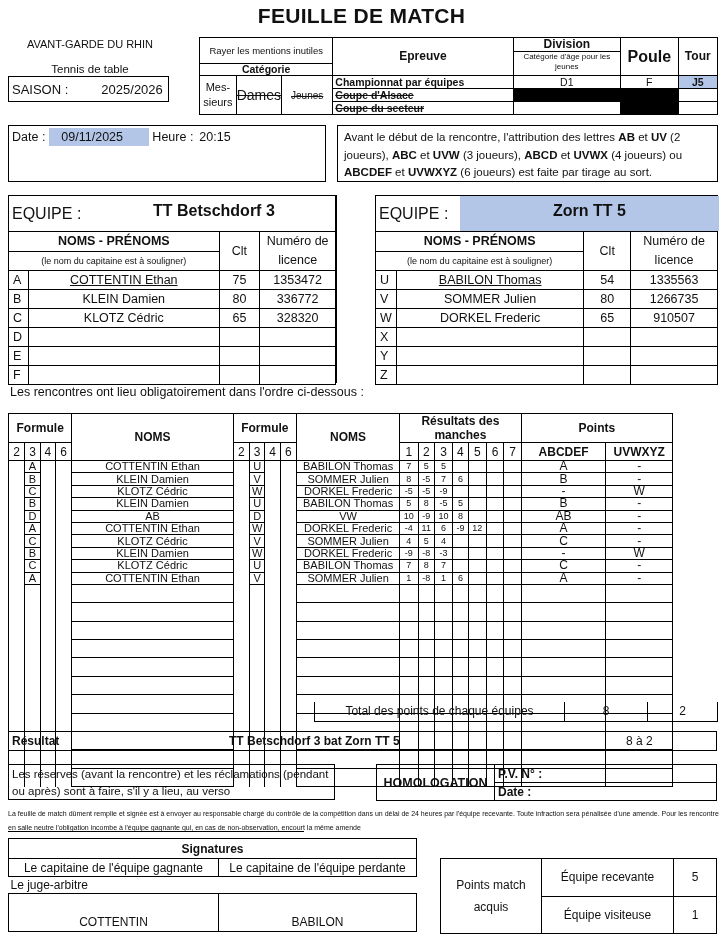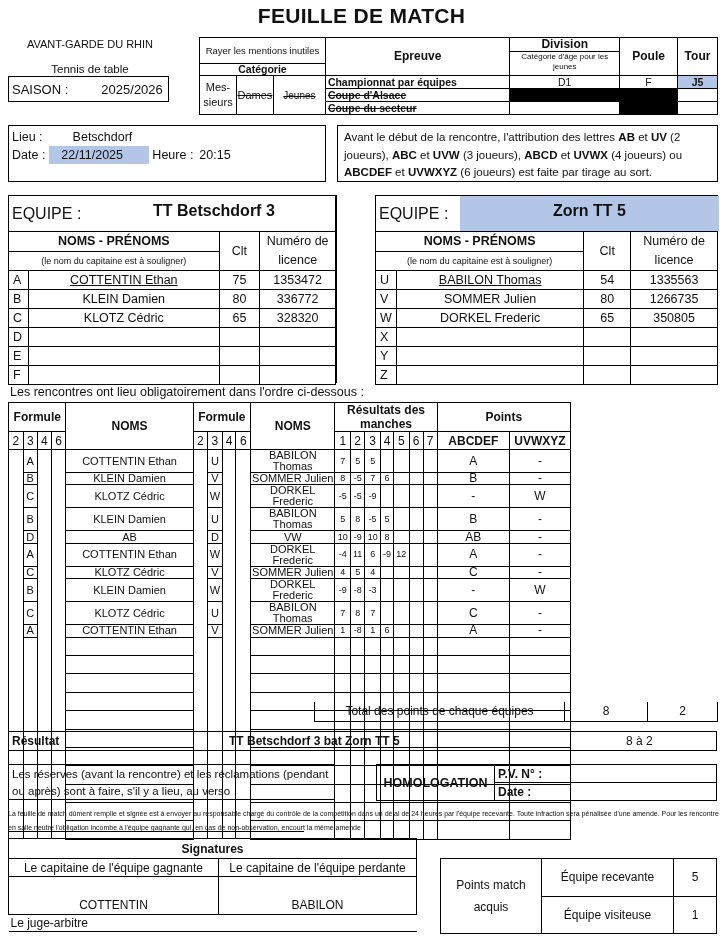--- a/index.html
+++ b/index.html
@@ -26,21 +26,21 @@
 
   #lieu-box { left: 8px; top: 125px; width: 318px; height: 57px; font-size: 12.5px; padding: 2px 3px; line-height: 18px; }
   #info-box { left: 337px; top: 125px; width: 381px; height: 57px; font-size: 11.5px; padding: 3px 6px; line-height: 17.5px; }
 
   .team { top: 195px; height: 188px; }
   .team table { width: 100%; }
   .team td { font-size: 12.5px; height: 19px; }
 
   #order-note { left: 10px; top: 385px; font-size: 12.5px; }
 
-  #matches { left: 8px; top: 402px; width: 563px; }
+  #matches { left: 8px; top: 413px; width: 665px; }
 
   #total-row { left: 314px; top: 702px; }
   #result { left: 8px; top: 731px; width: 709px; height: 20px; font-size: 12px; }
   #reserves { left: 8px; top: 764px; width: 327px; height: 36px; font-size: 11.5px; padding: 1px 3px; line-height: 17px; }
   #homolog { left: 376px; top: 764px; width: 341px; height: 36px; }
   #fine-print { left: 8px; top: 807px; width: 712px; font-size: 7px; line-height: 14px; }
   #sign { left: 8px; top: 838px; width: 409px; }
   #pts { left: 440px; top: 858px; width: 277px; height: 76px; }
 </style>
 </head>
@@ -65,29 +65,29 @@
       <col style="width:40px">
     </colgroup>
   <tbody>
       <tr style="height:26px">
     <td colspan="3" class="c" style="font-size:9.5px;border-bottom:1px solid #000">Rayer les mentions inutiles</td>
     <td rowspan="2" class="c b" style="font-size:12px">Epreuve</td>
     <td rowspan="2" class="c" style="vertical-align:top;line-height:10px">
       <div class="b" style="font-size:12px;line-height:13px;border-bottom:1px solid #000">Division</div>
       <div style="font-size:8px">Catégorie d'âge pour les jeunes</div>
     </td>
-    <td rowspan="2" class="c b" style="font-size:12px">Poule</td>
+    <td rowspan="2" class="c b" style="font-size:16px">Poule</td>
     <td rowspan="2" class="c b" style="font-size:12px">Tour</td>
   </tr>
   <tr style="height:12px">
     <td colspan="3" class="c b">Catégorie</td>
   </tr>
   <tr style="height:13px">
     <td rowspan="3" colspan="1" class="c" style="font-size:11px;width:37px;line-height:15px">Mes-sieurs</td>
-    <td rowspan="3" class="c strike" style="font-size:11px">Dames</td>
+    <td rowspan="3" class="c strike" style="font-size:14px">Dames</td>
     <td rowspan="3" class="c strike" style="font-size:10px">Jeunes</td>
     <td class="b" style="padding-left:2px">Championnat par équipes</td>
     <td class="c">D1</td>
     <td class="c">F</td>
     <td class="c b blue">J5</td>
   </tr>
   <tr style="height:13px">
     <td class="b strike" style="padding-left:2px">Coupe d'Alsace</td>
     <td class="black"></td>
     <td class="black"></td>
@@ -98,22 +98,21 @@
     <td></td>
     <td class="black"></td>
     <td></td>
   </tr>
 </tbody>
   </table>
 
 <style>#hdr tr:nth-child(3) td:first-child{ } </style>
 
 <div id="lieu-box" class="abs bx">
-  <div><span>Lieu :</span><span style="margin-left:30px">Betschdorf</span></div>
-  <div><span>Date :</span><span class="blue" style="display:inline-block;width:100px;margin-left:4px;padding-left:12px">22/11/2025</span><span style="margin-left:3px">Heure :</span><span style="margin-left:6px">20:15</span></div>
+  <div><span>Date :</span><span class="blue" style="display:inline-block;width:100px;margin-left:4px;padding-left:12px">09/11/2025</span><span style="margin-left:3px">Heure :</span><span style="margin-left:6px">20:15</span></div>
 </div>
 
 <div id="info-box" class="abs bx">
   <span>Avant le début de la rencontre, l'attribution des lettres </span><b>AB</b><span> et </span><b>UV</b><span> (2 joueurs), </span><b>ABC</b><span> et </span><b>UVW</b><span> (3 joueurs), </span><b>ABCD</b><span> et </span><b>UVWX</b><span> (4 joueurs) ou </span><b>ABCDEF</b><span> et </span><b>UVWXYZ</b><span> (6 joueurs) est faite par tirage au sort.</span>
 </div>
 
 <div class="abs team" style="left:8px;width:329px;border-right:1px solid #000">
 <table>
   <colgroup>
         <col style="width:20px">
@@ -209,21 +208,21 @@
         <tr style="height: 19px;">
           <td style="padding-left:4px">V</td>
           <td class="c"><span>SOMMER Julien</span></td>
           <td class="c">80</td>
           <td class="c">1266735</td>
         </tr>
         <tr style="height: 19px;">
           <td style="padding-left:4px">W</td>
           <td class="c"><span>DORKEL Frederic</span></td>
           <td class="c">65</td>
-          <td class="c">350805</td>
+          <td class="c">910507</td>
         </tr>
         <tr style="height: 19px;">
           <td style="padding-left:4px">X</td>
           <td class="c"><span></span></td>
           <td class="c"></td>
           <td class="c"></td>
         </tr>
         <tr style="height: 19px;">
           <td style="padding-left:4px">Y</td>
           <td class="c"><span></span></td>
@@ -774,27 +773,27 @@
 
 <table id="sign" class="abs">
   <tbody>
       <tr style="height:20px">
         <td colspan="2" class="c b">Signatures</td>
       </tr>
   <tr style="height:18px">
     <td class="c" style="width:210px">Le capitaine de l'équipe gagnante</td>
     <td class="c">Le capitaine de l'équipe perdante</td>
   </tr>
+  <tr style="height:17px">
+        <td colspan="2" style="border-right:none;border-left:none;padding-left:2px">Le juge-arbitre</td>
+      </tr>
   <tr style="height:38px">
     <td class="c" style="vertical-align:bottom;padding-bottom:2px">COTTENTIN</td>
     <td class="c" style="vertical-align:bottom;padding-bottom:2px">BABILON</td>
   </tr>
-  <tr style="height:17px">
-        <td colspan="2" style="border-right:none;border-left:none;padding-left:2px">Le juge-arbitre</td>
-      </tr>
 </tbody>
   </table>
 
 <table id="pts" class="abs">
   <tbody>
       <tr>
     <td rowspan="2" class="c" style="width:101px;line-height:22px;padding:0 10px">Points match acquis</td>
     <td class="c" style="width:132px">Équipe recevante</td>
     <td class="c">5</td>
   </tr>

